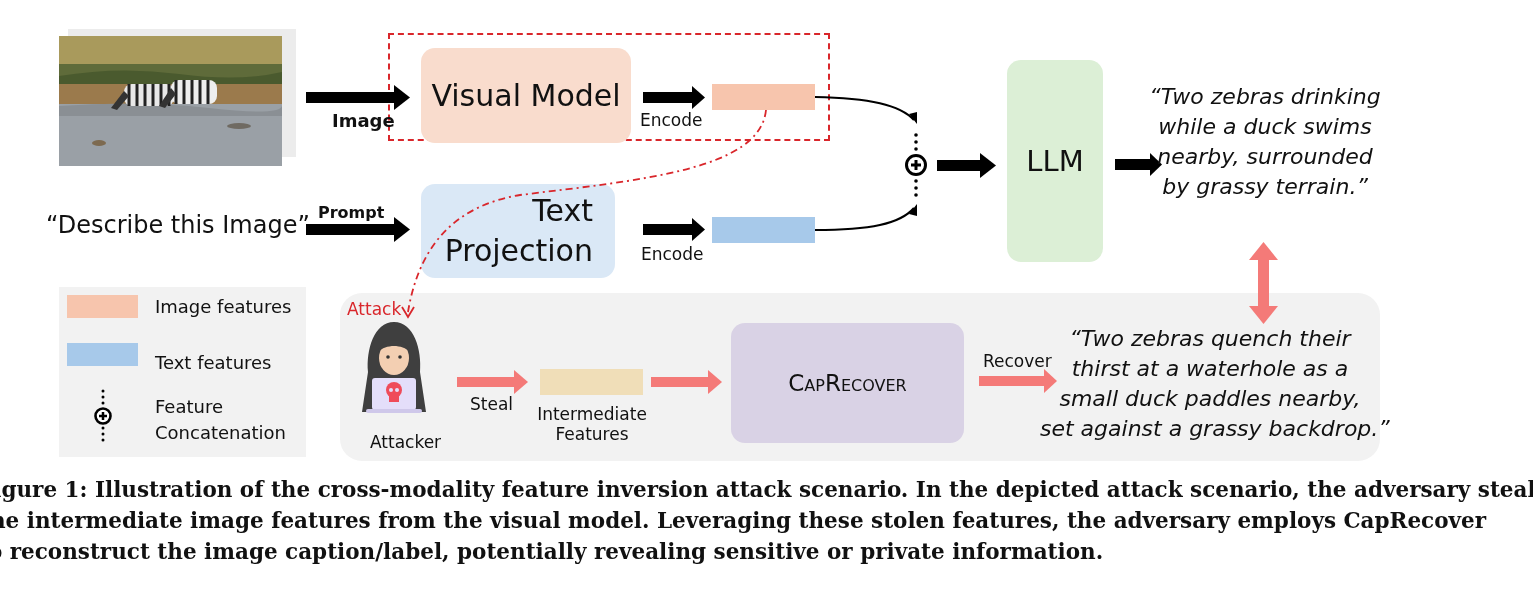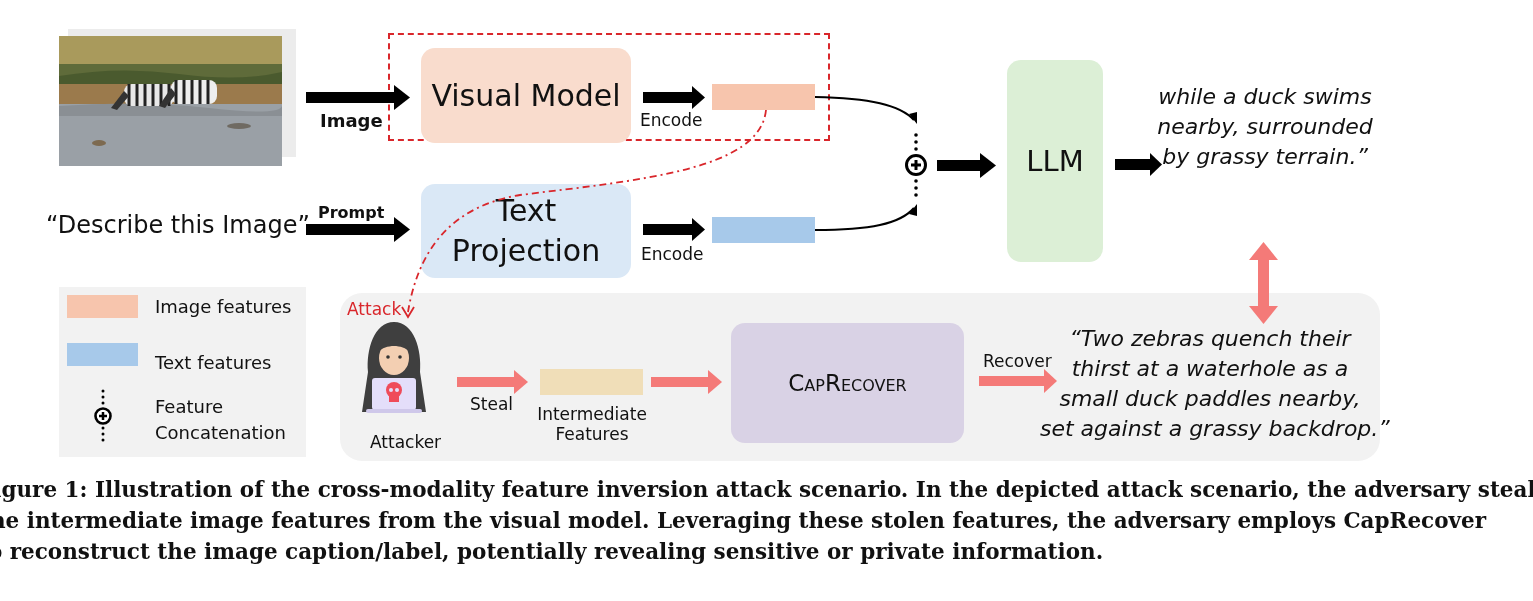--- a/index.html
+++ b/index.html
@@ -3,21 +3,21 @@
 <meta charset="utf-8">
 <style>
   html, body { margin: 0; padding: 0; background: #ffffff; }
   body { width: 1533px; height: 601px; position: relative; overflow: hidden; font-family: "DejaVu Sans", sans-serif; color: #111; }
   .abs { position: absolute; }
   .photo-shadow { left: 68px; top: 29px; width: 228px; height: 128px; background: #ececec; }
   .photo { left: 59px; top: 36px; width: 223px; height: 130px; overflow: hidden; }
   .red-box { left: 388px; top: 33px; width: 442px; height: 108px; border: 2px dashed #d9262b; box-sizing: border-box; }
   .block { border-radius: 14px; display: flex; align-items: center; justify-content: center; text-align: center; }
   .visual { left: 421px; top: 48px; width: 210px; height: 95px; background: #f9dccd; font-size: 30px; }
-  .textproj { left: 421px; top: 184px; width: 210px; height: 94px; background: #dae8f6; font-size: 30px; line-height: 40px; }
+  .textproj { left: 421px; top: 184px; width: 194px; height: 94px; background: #dae8f6; font-size: 30px; line-height: 40px; text-align: right; }
   .llm { left: 1007px; top: 60px; width: 96px; height: 202px; background: #dcefd6; font-size: 29px; }
   .caprecover { left: 731px; top: 323px; width: 233px; height: 120px; background: #d9d2e5; font-size: 23px; }
   .sc { font-variant: small-caps; }
   .feat-img { left: 712px; top: 84px; width: 103px; height: 26px; background: #f7c5ad; }
   .feat-txt { left: 712px; top: 217px; width: 103px; height: 26px; background: #a7c9ea; }
   .feat-mid { left: 540px; top: 369px; width: 103px; height: 26px; background: #f0deb8; }
   .label { font-size: 18px; white-space: nowrap; }
   .bold { font-weight: bold; }
   .gray-panel { left: 340px; top: 293px; width: 1040px; height: 168px; background: #f2f2f2; border-radius: 22px; }
   .legend { left: 59px; top: 287px; width: 247px; height: 170px; background: #f2f2f2; }
@@ -189,32 +189,33 @@
       <circle cx="400" cy="357" r="1.8" fill="#333"></circle>
     <rect x="372" y="378" width="44" height="32" rx="3" fill="#e4defa"></rect>
     <rect x="366" y="409" width="56" height="4" rx="2" fill="#cfc8ea"></rect>
     <circle cx="394" cy="390" r="8" fill="#ef4b5a"></circle>
     <rect x="389" y="396" width="10" height="6" fill="#ef4b5a"></rect>
     <circle cx="391" cy="390" r="2" fill="#e4defa"></circle>
       <circle cx="397" cy="390" r="2" fill="#e4defa"></circle>
   </g>
 </svg>
 
-<div class="abs label bold" style="left:320px; top:110px;">Image</div>
+<div class="abs label bold" style="left:332px; top:110px;">Image</div>
 <div class="abs" style="left:46px; top:211px; font-size:24px; white-space:nowrap;">“Describe this Image”</div>
 <div class="abs label bold" style="left:318px; top:203px; font-size:16px;">Prompt</div>
 <div class="abs label" style="left:640px; top:110px; font-size:17px;">Encode</div>
 <div class="abs label" style="left:641px; top:244px; font-size:17px;">Encode</div>
 <div class="abs label" style="left:347px; top:299px; font-size:17px; color:#d9262b;">Attack</div>
 <div class="abs label" style="left:370px; top:432px; font-size:17px;">Attacker</div>
 <div class="abs label" style="left:470px; top:394px; font-size:17px;">Steal</div>
 <div class="abs" style="left:522px; top:404px; width:140px; font-size:17px; text-align:center; line-height:20px;">Intermediate Features</div>
 <div class="abs label" style="left:983px; top:351px; font-size:17px;">Recover</div>
 
 <div class="abs caption-out" style="left:1130px; top:82px; width:270px;">
+  <div>“Two zebras drinking</div>
   <div>while a duck swims</div>
   <div>nearby, surrounded</div>
   <div>by grassy terrain.”</div>
 </div>
 
 <div class="abs caption-out" style="left:1040px; top:324px; width:340px;">
   <div>“Two zebras quench their</div>
   <div>thirst at a waterhole as a</div>
   <div>small duck paddles nearby,</div>
   <div>set against a grassy backdrop.”</div>

